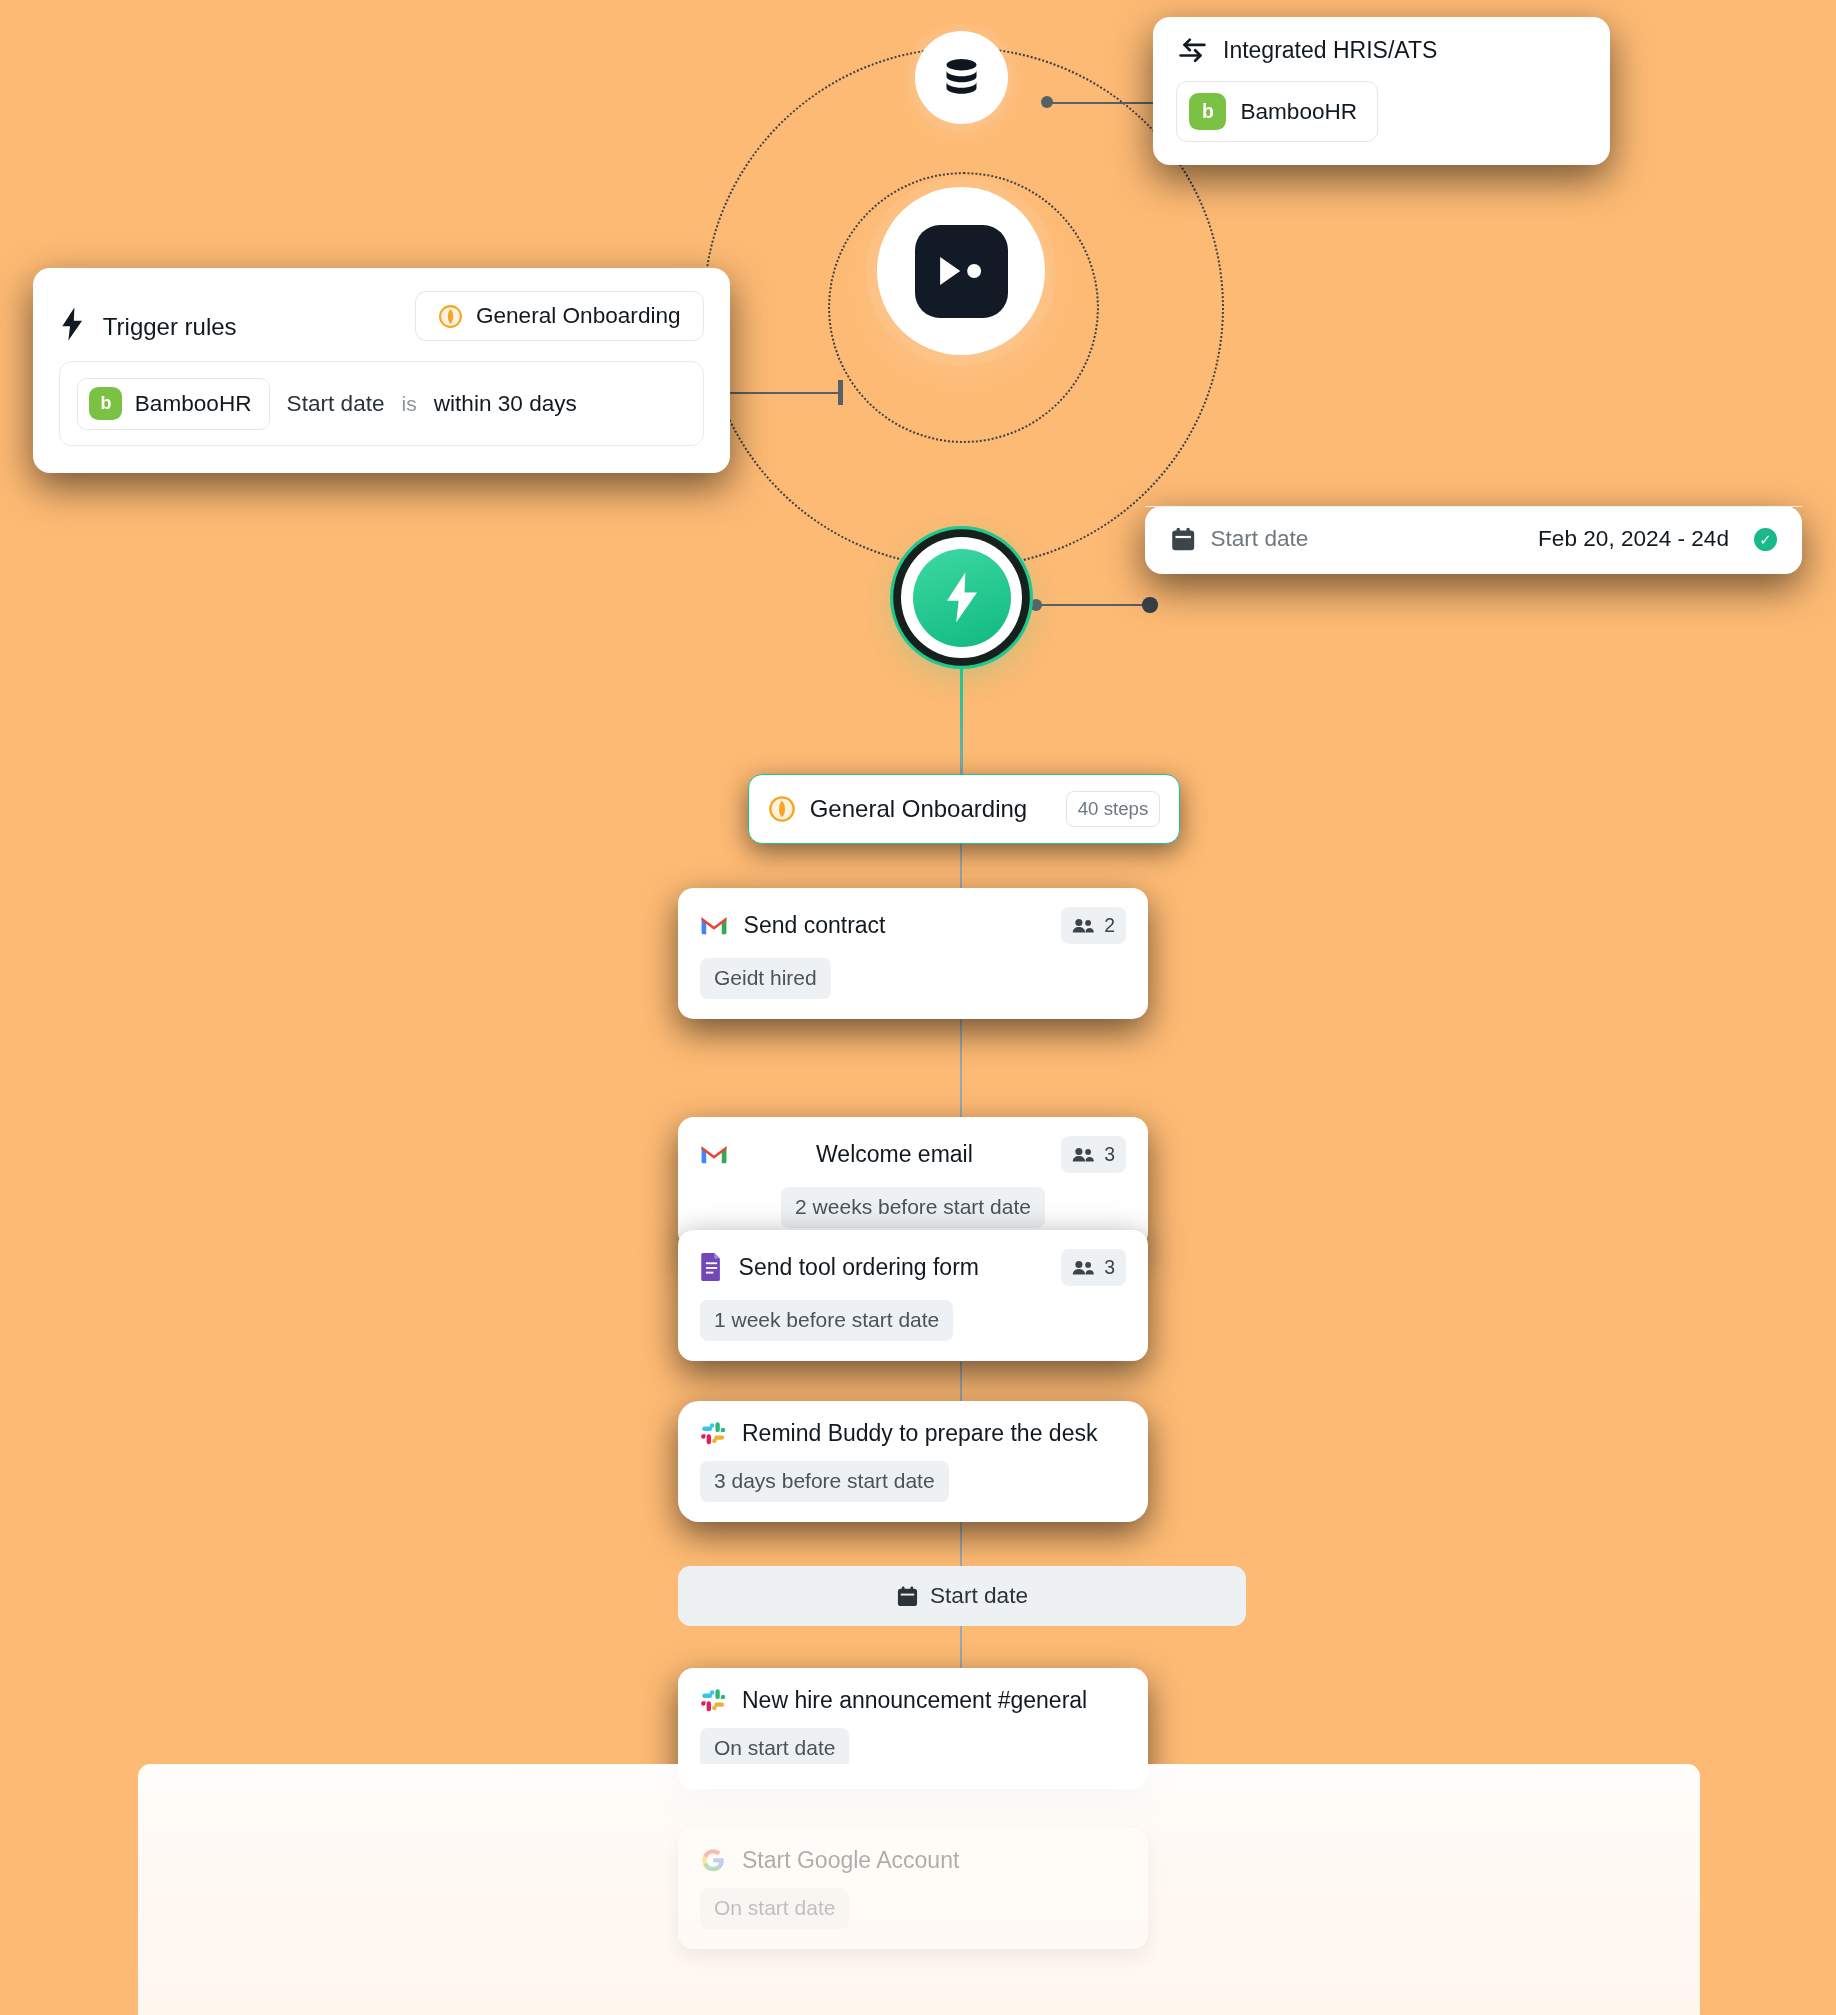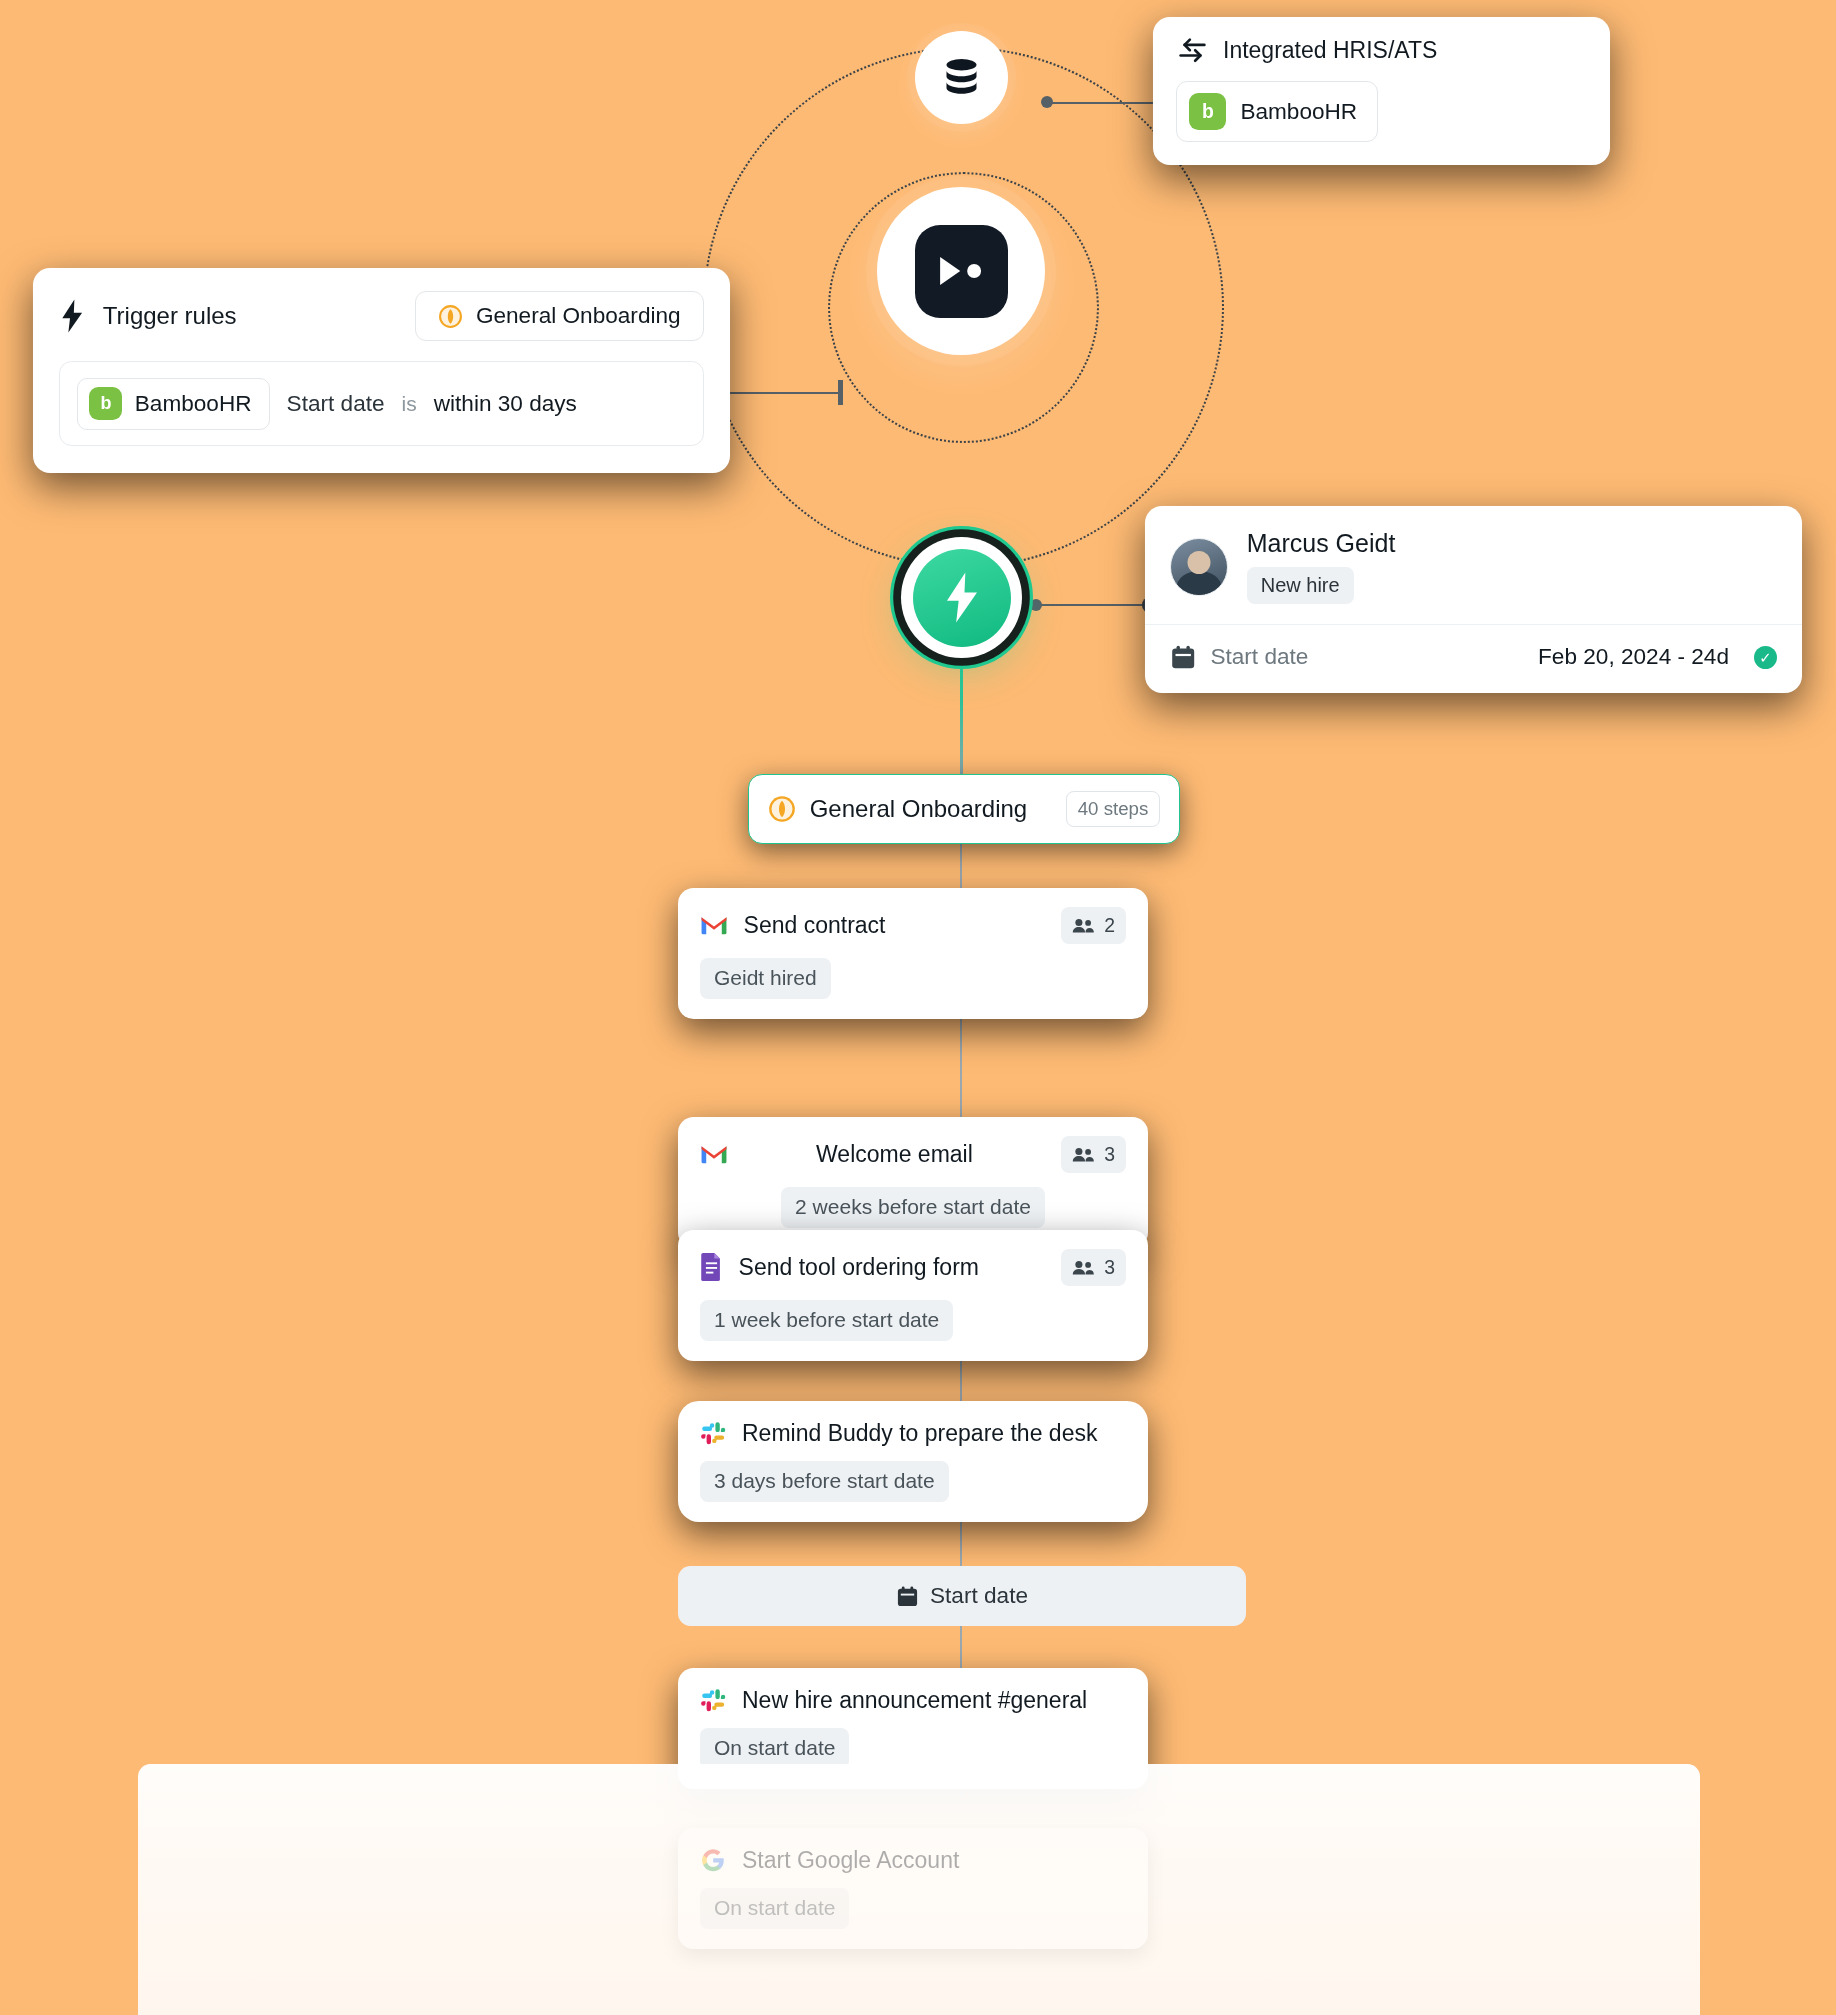--- a/index.html
+++ b/index.html
@@ -90,21 +90,21 @@
 
   .bamboo-ico {
     width: 37px; height: 37px; border-radius: 9.3px;
     background: #7bc143;
     display: flex; align-items: center; justify-content: center;
     color: #fff; font-size: 19.4px; font-weight: bold;
   }
 
   
   .card-trigger { left: 33px; top: 268px; width: 697px; padding: 23px 26.4px 26.4px 26.4px; }
-  .trig-head { display: flex; align-items: center; gap: 17px; }
+  .trig-head { display: flex; align-items: flex-end; gap: 17px; }
   .trig-title { font-size: 24px; color: #121a21; flex: 1; }
   .chip-onb {
     display: inline-flex; align-items: center; gap: 12.4px;
     border: 1.2px solid #e3e7ea; border-radius: 11px;
     padding: 11px 22px;
     font-size: 22.6px; color: #121a21;
   }
   .trig-rule {
     margin-top: 20px;
     border: 1.2px solid #e8ebee; border-radius: 12.4px;
@@ -305,27 +305,20 @@
         <span class="bamboo-ico" style="width:33px;height:33px;font-size:18px;">b</span>
         <span>BambooHR</span>
       </span>
       <span class="rule-field">Start date</span>
       <span class="rule-op">is</span>
       <span class="rule-val">within 30 days</span>
     </div>
   </div>
 
   <div class="card card-hire">
-    <div class="hire-top">
-      <div class="avatar"></div>
-      <div>
-        <div class="hire-name">Marcus Geidt</div>
-        <div class="badge-newhire">New hire</div>
-      </div>
-    </div>
     <div class="hire-div"></div>
     <div class="hire-bottom">
       <span class="ico">
         <svg width="26.4" height="26.4" viewBox="0 0 24 24" fill="#3b454c">
           <rect x="2" y="4" width="20" height="18" rx="3"></rect>
           <rect x="5" y="9" width="14" height="2" fill="#fff"></rect>
           <rect x="6" y="1.5" width="3" height="5" rx="1.5"></rect>
           <rect x="15" y="1.5" width="3" height="5" rx="1.5"></rect>
         </svg>
       </span>

